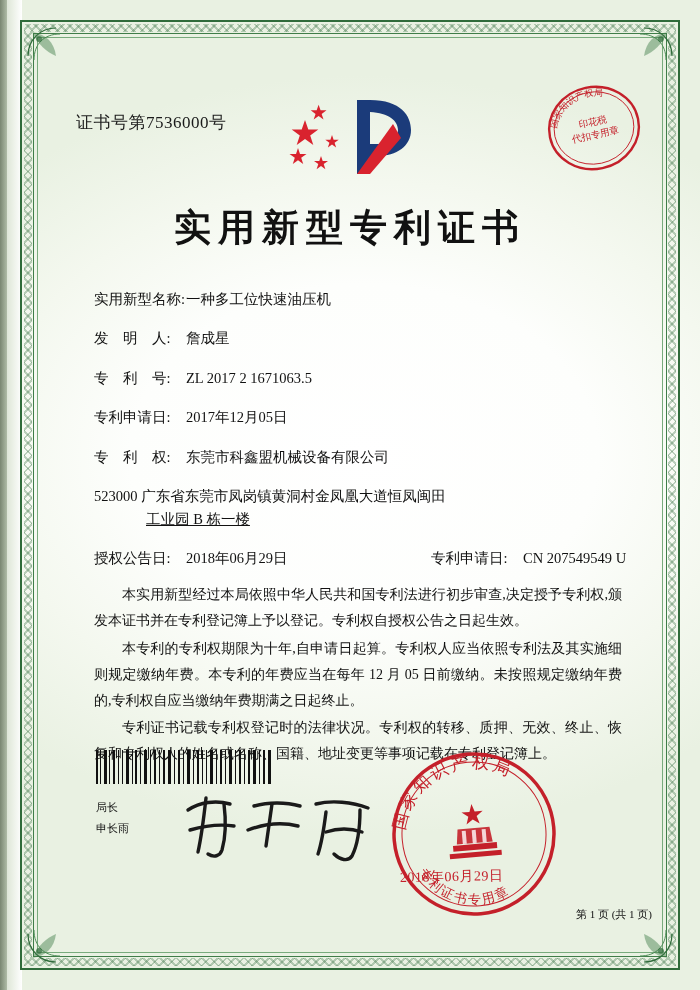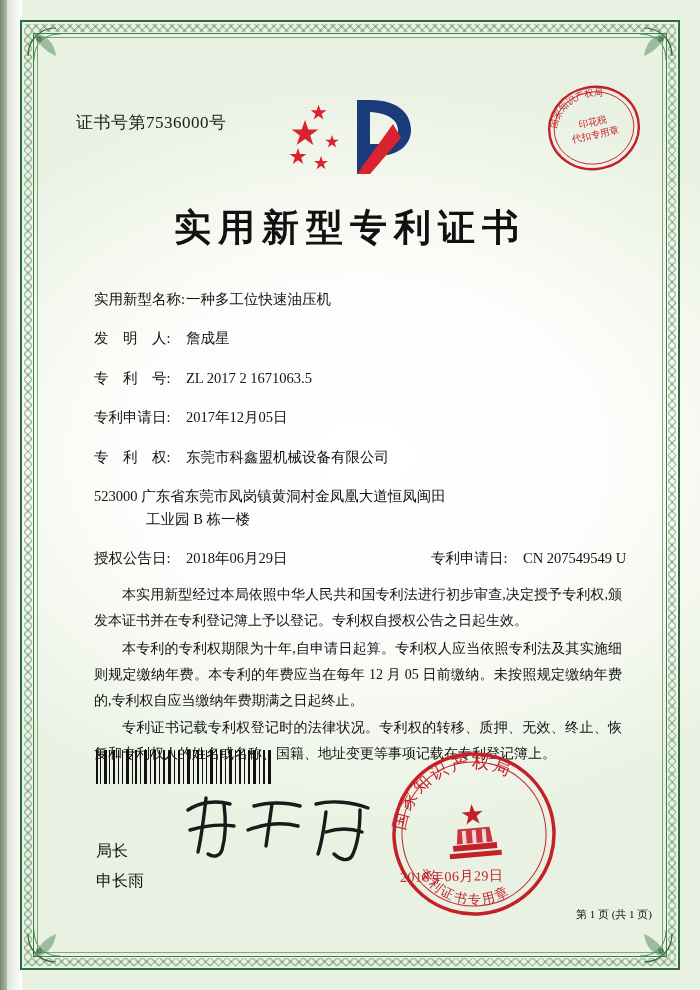--- a/index.html
+++ b/index.html
@@ -140,20 +140,21 @@
     flex: 0 0 92px;
     letter-spacing: 0px;
     white-space: nowrap;
   }
   .row .val {
     flex: 1;
   }
   .row .val .cont {
     display: block;
     margin-left: 52px;
+    text-decoration: underline;
   }
   .row.two .val { display: flex; }
   .row.two .half-a { width: 245px; flex: 0 0 245px; }
   .row.two .lbl2 { width: 92px; flex: 0 0 92px; letter-spacing: 0; }
 
   .paras {
     position: absolute;
     left: 46px;
     right: 30px;
     top: 518px;
@@ -173,22 +174,22 @@
     position: absolute;
     left: 48px;
     top: 702px;
     width: 176px;
     height: 34px;
   }
   
   .sig-block {
     position: absolute;
     left: 48px;
-    top: 788px;
-    font-size: 16px;
+    top: 749px;
+    font-size: 11px;
     line-height: 1.9;
     color: #111;
   }
   .signature {
     position: absolute;
     left: 128px;
     top: 742px;
     width: 210px;
     height: 76px;
   }

